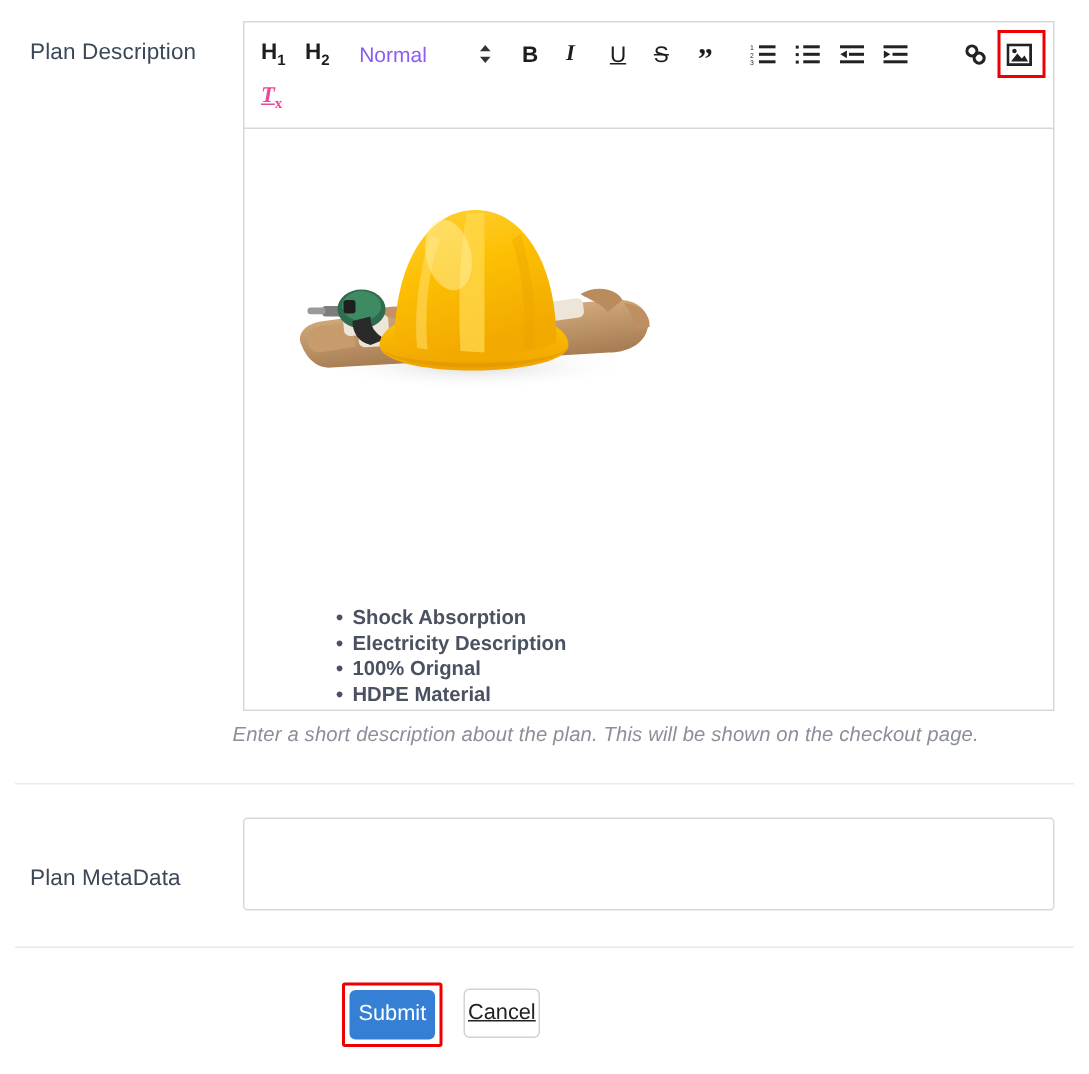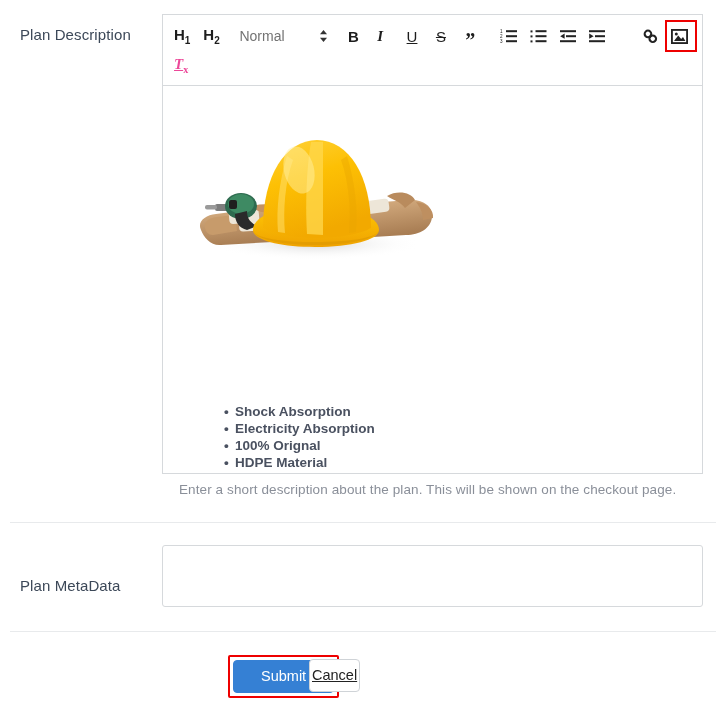--- a/index.html
+++ b/index.html
@@ -59,21 +59,21 @@
   .hx { font-weight: bold; font-size: 15px; color:#1d1d1d; font-family:"Liberation Sans",sans-serif; }
   .hx sub { font-size: 10px; font-weight: bold; }
 
   .picker {
     display: inline-flex;
     align-items: center;
     cursor: pointer;
   }
   .picker-label {
     font-size: 14px;
-    color: #737373;
+    color: #8b5cf6;
     padding: 0 4px;
   }
   .picker-arrows { margin-left: 30px; display:flex; flex-direction:column; align-items:center; justify-content:center; }
 
   .fmt { font-size: 15px; color: #1d1d1d; font-family:"Liberation Serif", serif; }
   .fmt.b { font-weight: bold; font-family:"Liberation Sans",sans-serif; }
   .fmt.i { font-style: italic; font-family:"Liberation Serif", serif; font-weight:600;}
   .fmt.u { text-decoration: underline; font-family:"Liberation Sans",sans-serif;}
   .fmt.s { text-decoration: line-through; font-family:"Liberation Sans",sans-serif;}
   .quote { font-size: 20px; font-weight: bold; color:#1d1d1d; line-height: 0.4; padding-top: 8px; font-family:"Liberation Serif",serif;}
@@ -117,25 +117,26 @@
   .feature-list li::before {
     content: "\2022";
     position: absolute;
     left: -1px;
     top: 0;
     color: #4a5160;
   }
 
   .help-text {
     position: absolute;
-    left: 179px;
+    left: 155px;
     top: 482px;
     font-size: 13.5px;
     color: #8a8f99;
     letter-spacing: .1px;
+    font-style: italic;
   }
 
   
   .divider {
     position: absolute;
     left: 10px;
     width: 706px;
     height: 1px;
     background: #e8eaec;
   }
@@ -176,21 +177,21 @@
     font-family: "Liberation Sans", sans-serif;
     font-size: 14.5px;
     border-radius: 4px;
     cursor: pointer;
     line-height: 1;
   }
   .btn-submit {
     background: #3580d4;
     border: 1px solid #3580d4;
     color: #ffffff;
-    padding: 8px 27px;
+    padding: 8px 5px;
     display: block;
   }
   .btn-cancel {
     position: absolute;
     left: 309px;
     top: 4px;
     background: #ffffff;
     border: 1px solid #cfd3d7;
     color: #222;
     padding: 8px 2px;
@@ -420,21 +421,21 @@
 
             <ellipse cx="108" cy="66" rx="15" ry="24" fill="#FFF0A0" opacity="0.5" transform="rotate(-14 108 66)"></ellipse>
 
             <path d="M62 126 C62 134 88 141 124 141 C160 141 188 134 188 126
                      C188 133 162 138 124 138 C86 138 62 133 62 126 Z" fill="#D89400" opacity="0.5"></path>
           </svg>
         </div>
 
         <ul class="feature-list">
           <li>Shock Absorption</li>
-          <li>Electricity Absorption</li>
+          <li>Electricity Description</li>
           <li>100% Orignal</li>
           <li>HDPE Material</li>
         </ul>
 
       </div>
     </div>
 
     <div class="help-text">Enter a short description about the plan. This will be shown on the checkout page.</div>
   </div>
 

